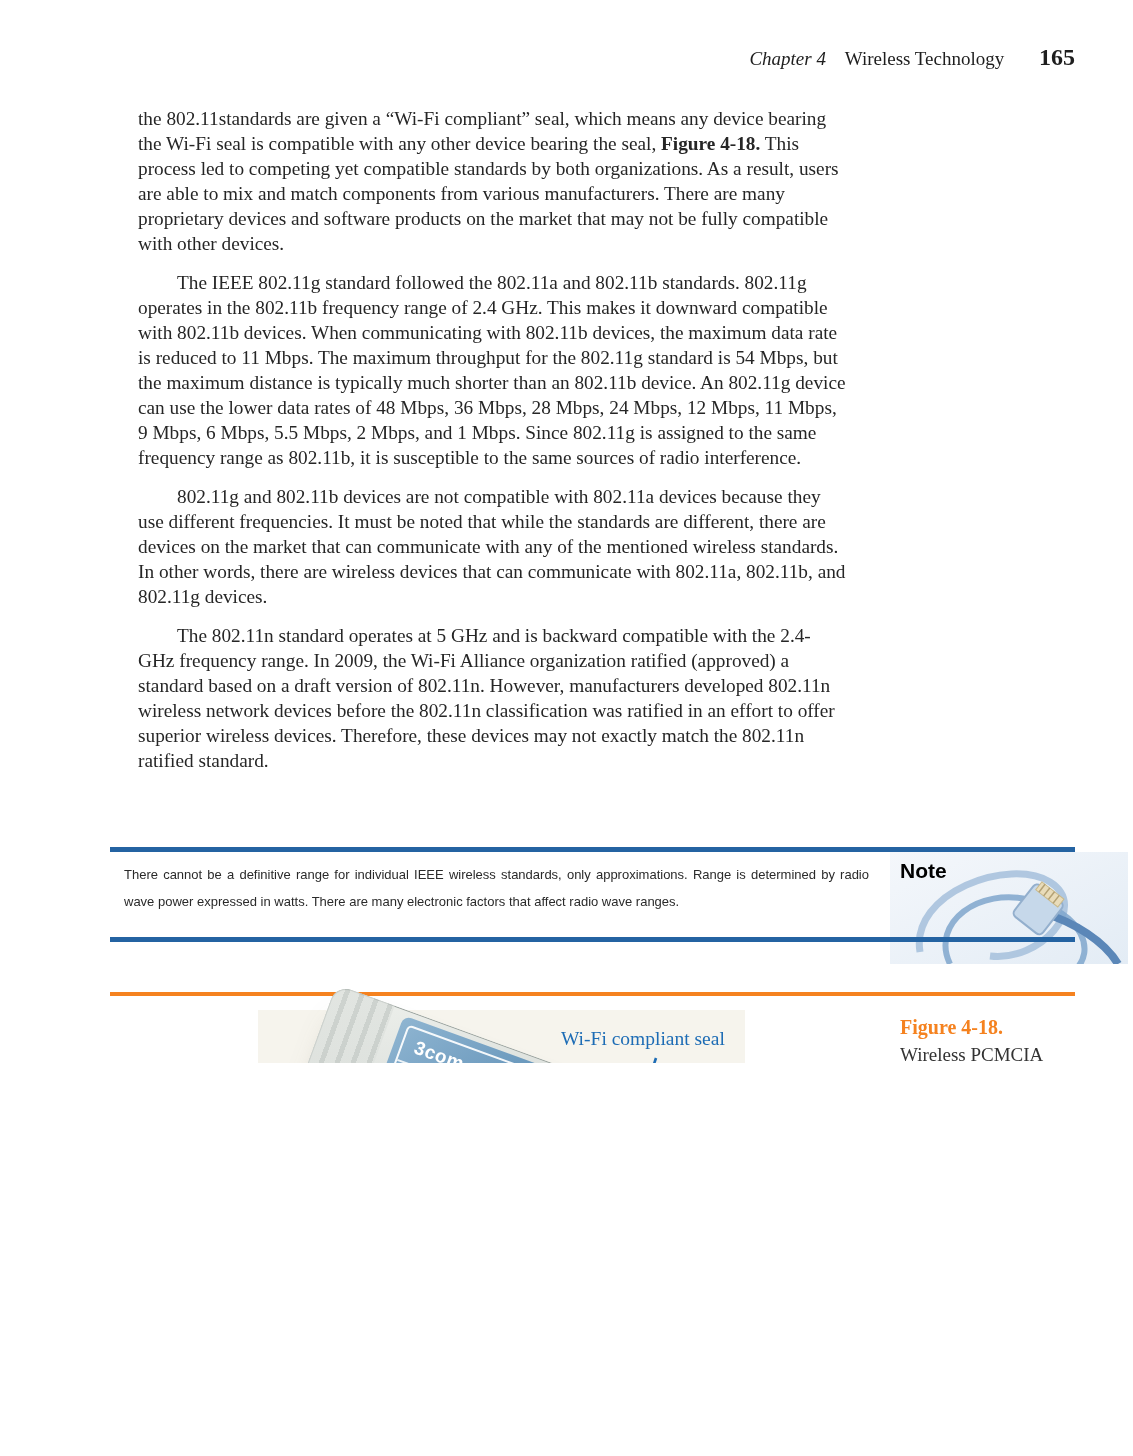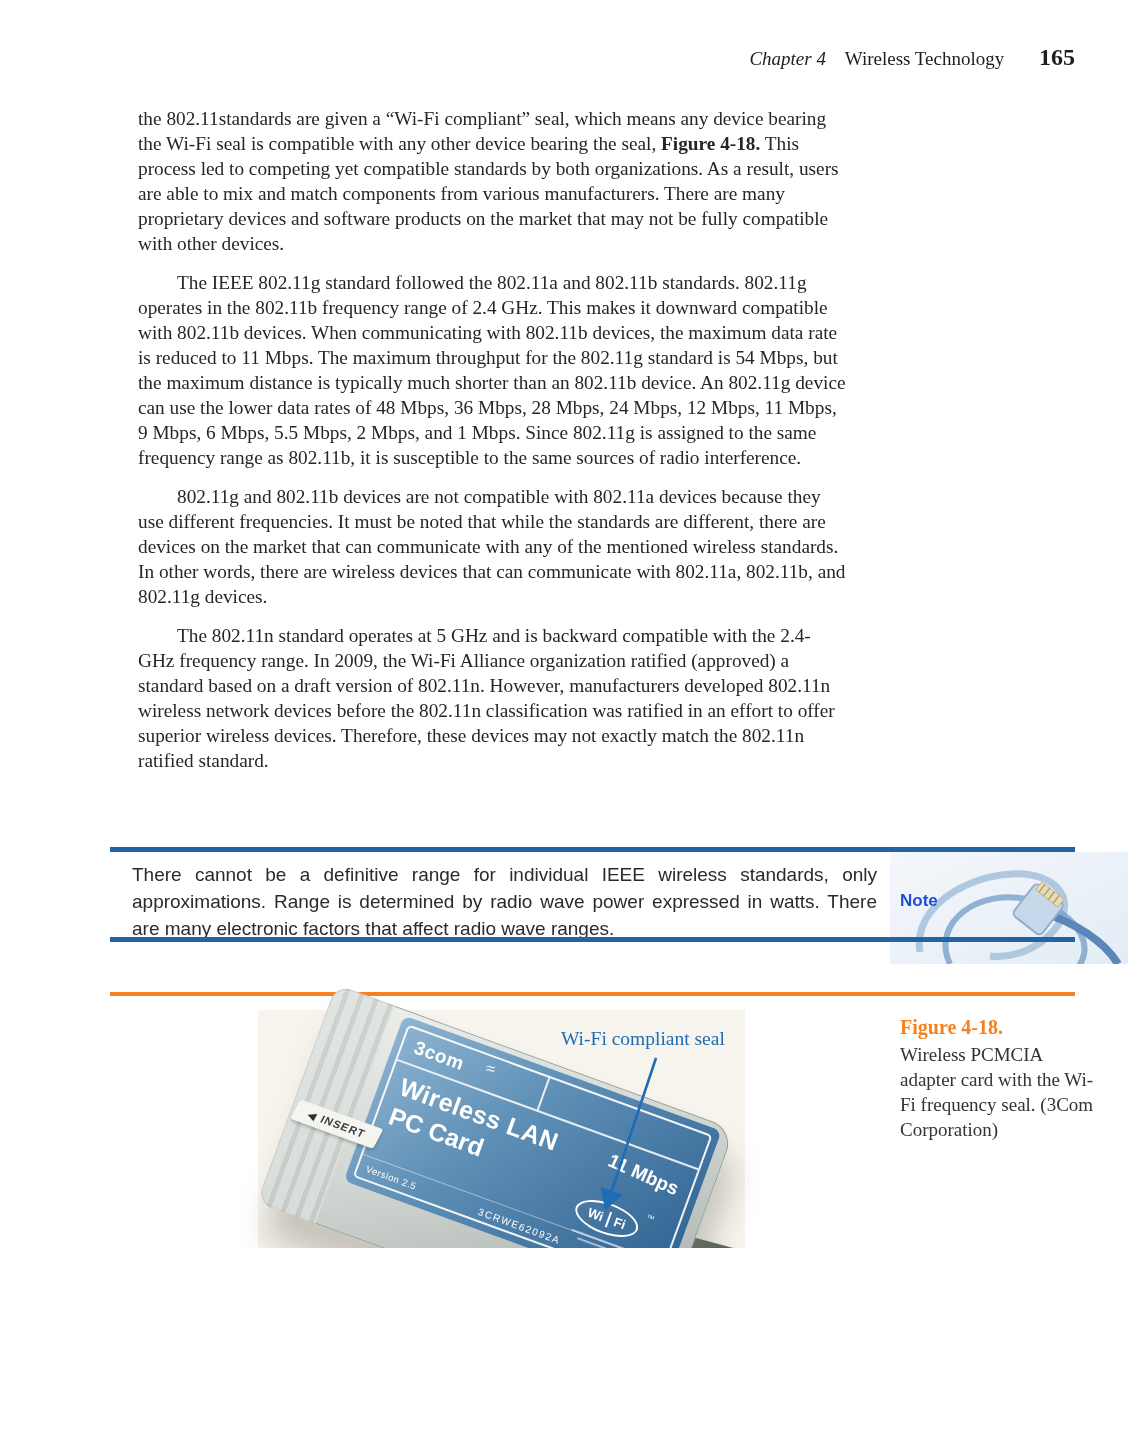--- a/index.html
+++ b/index.html
@@ -1,18 +1,18 @@
 <!DOCTYPE html>
 <html><head>
 <meta charset="utf-8">
 <style>
   * { margin:0; padding:0; box-sizing:border-box; }
   html,body { background:#ffffff; }
   .page {
-    position:relative; width:1133px; height:1248px; background:#ffffff;
+    position:relative; width:1133px; height:1063px; background:#ffffff;
     font-family:"Liberation Serif", serif; overflow:hidden;
   }
 
   
   .running-head {
     position:absolute; top:44px; left:0; right:58px; text-align:right;
     color:#1e1e1e; font-size:19px; white-space:nowrap;
   }
   .running-head .chapter { font-style:italic; }
   .running-head .section { margin-left:14px; }
@@ -29,29 +29,29 @@
     font-family:"Liberation Sans", sans-serif; font-weight:bold;
     font-size:22px; color:#0d9648; margin:14px 0 5px 0;
   }
 
   
   .note-box { position:absolute; left:110px; top:847px; width:965px; height:95px; }
   .note-rule { position:absolute; left:0; width:965px; height:5px; background:#2463a2; z-index:4; }
   .note-rule.top { top:0; } .note-rule.bottom { bottom:0; }
   .note-text {
     position:absolute; left:14px; top:14px; width:745px;
-    font-family:"Liberation Sans", sans-serif; font-size:19px; line-height:27px;
-    color:#2a2a2a; text-align:justify;margin-left:8px;
+    font-family:"Liberation Sans", sans-serif; font-size:13px; line-height:27px;
+    color:#2a2a2a; text-align:justify;
   }
   .note-visual { position:absolute; left:780px; top:5px; width:238px; height:112px; z-index:2; }
   .note-visual svg { display:block; }
   .note-label {
     position:absolute; left:10px; top:7px; z-index:5;
     font-family:"Liberation Sans", sans-serif; font-weight:bold;
-    font-size:17px; color:#1d4ed8;margin-top:32px;
+    font-size:21px; color:#000000;
   }
 
   
   .figure-rule { position:absolute; left:110px; top:992px; width:965px; height:4px; background:#f5821f; }
   .figure-caption { position:absolute; left:900px; top:1016px; width:196px; }
   .figure-caption .fig-label {
     font-weight:bold; font-size:20px; color:#f5821f; margin-bottom:3px;
   }
   .figure-caption .fig-text { font-size:19px; line-height:25px; color:#333333; }
 

